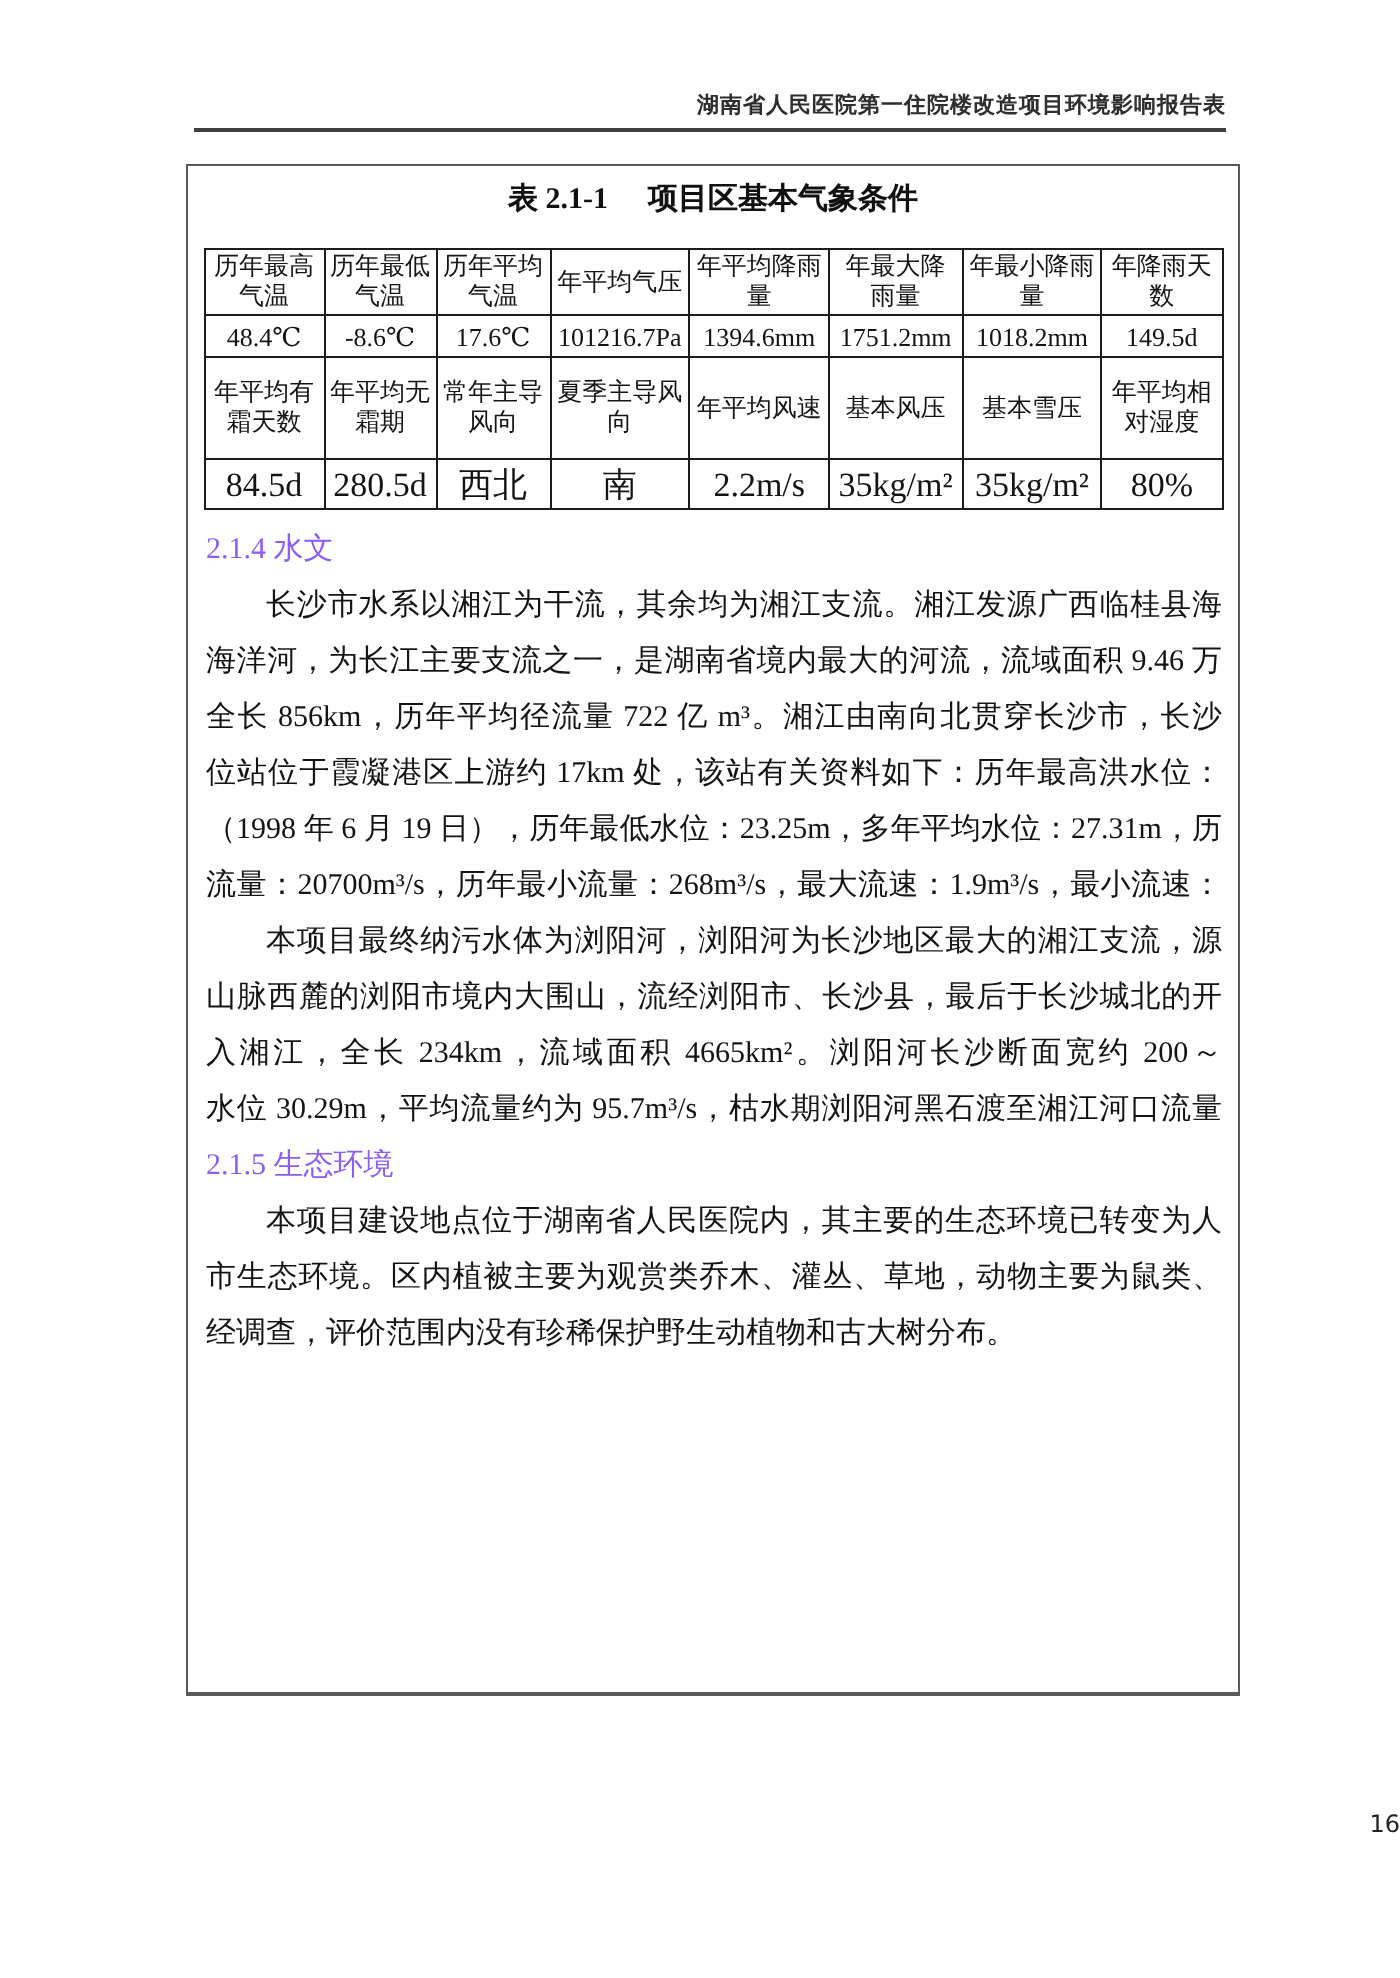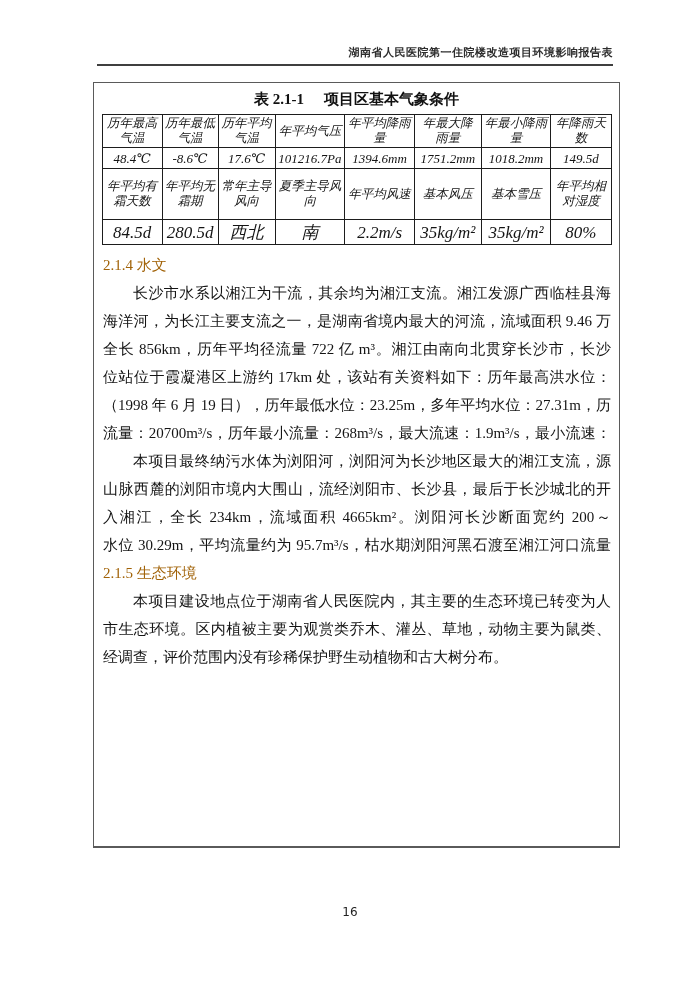--- a/index.html
+++ b/index.html
@@ -36,24 +36,23 @@
     display: flex;
     justify-content: center;
     align-items: baseline;
     gap: 20px;
     font-size: 15px;
     font-weight: bold;
     color: #111;
   }
   table.met-table {
     width: 510px;
-    margin: 5px auto 0 auto;
+    margin: 15px auto 0 auto;
     border-collapse: collapse;
     table-layout: fixed;
-    font-style: italic;
   }
   table.met-table td {
     border: 1px solid #1d1d1d;
     text-align: center;
     vertical-align: middle;
     font-size: 12.5px;
     line-height: 15px;
     padding: 1px 2px;
     color: #141414;
     word-break: break-all;
@@ -68,36 +67,36 @@
   col.c7 { width: 13.7%; } col.c8 { width: 11.8%; }
   .text-area {
     padding: 6px 8px 0 9px;
     font-size: 15px;
     color: #141414;
   }
   .section-heading {
     line-height: 28px;
     height: 28px;
     font-size: 15px;
-    color: #a16207;
+    color: #8b5cf6;
   }
   .para .line {
     height: 28px;
     line-height: 28px;
     overflow: hidden;
     text-align: justify;
     text-align-last: justify;
     text-justify: inter-character;
   }
   .para .line.indent { text-indent: 2em; }
   .para .line.last { text-align-last: left; }
   .page-number {
     position: absolute;
     left: 0; top: 905px; width: 700px;
-    text-align: center;
+    text-align: right;
     font-size: 12px;
     color: #222;
     font-family: "DejaVu Sans", "Liberation Sans", sans-serif;
   }
 </style>
 </head>
 <body>
 
 <div class="doc-header">湖南省人民医院第一住院楼改造项目环境影响报告表</div>
 <div class="header-rule"></div>

